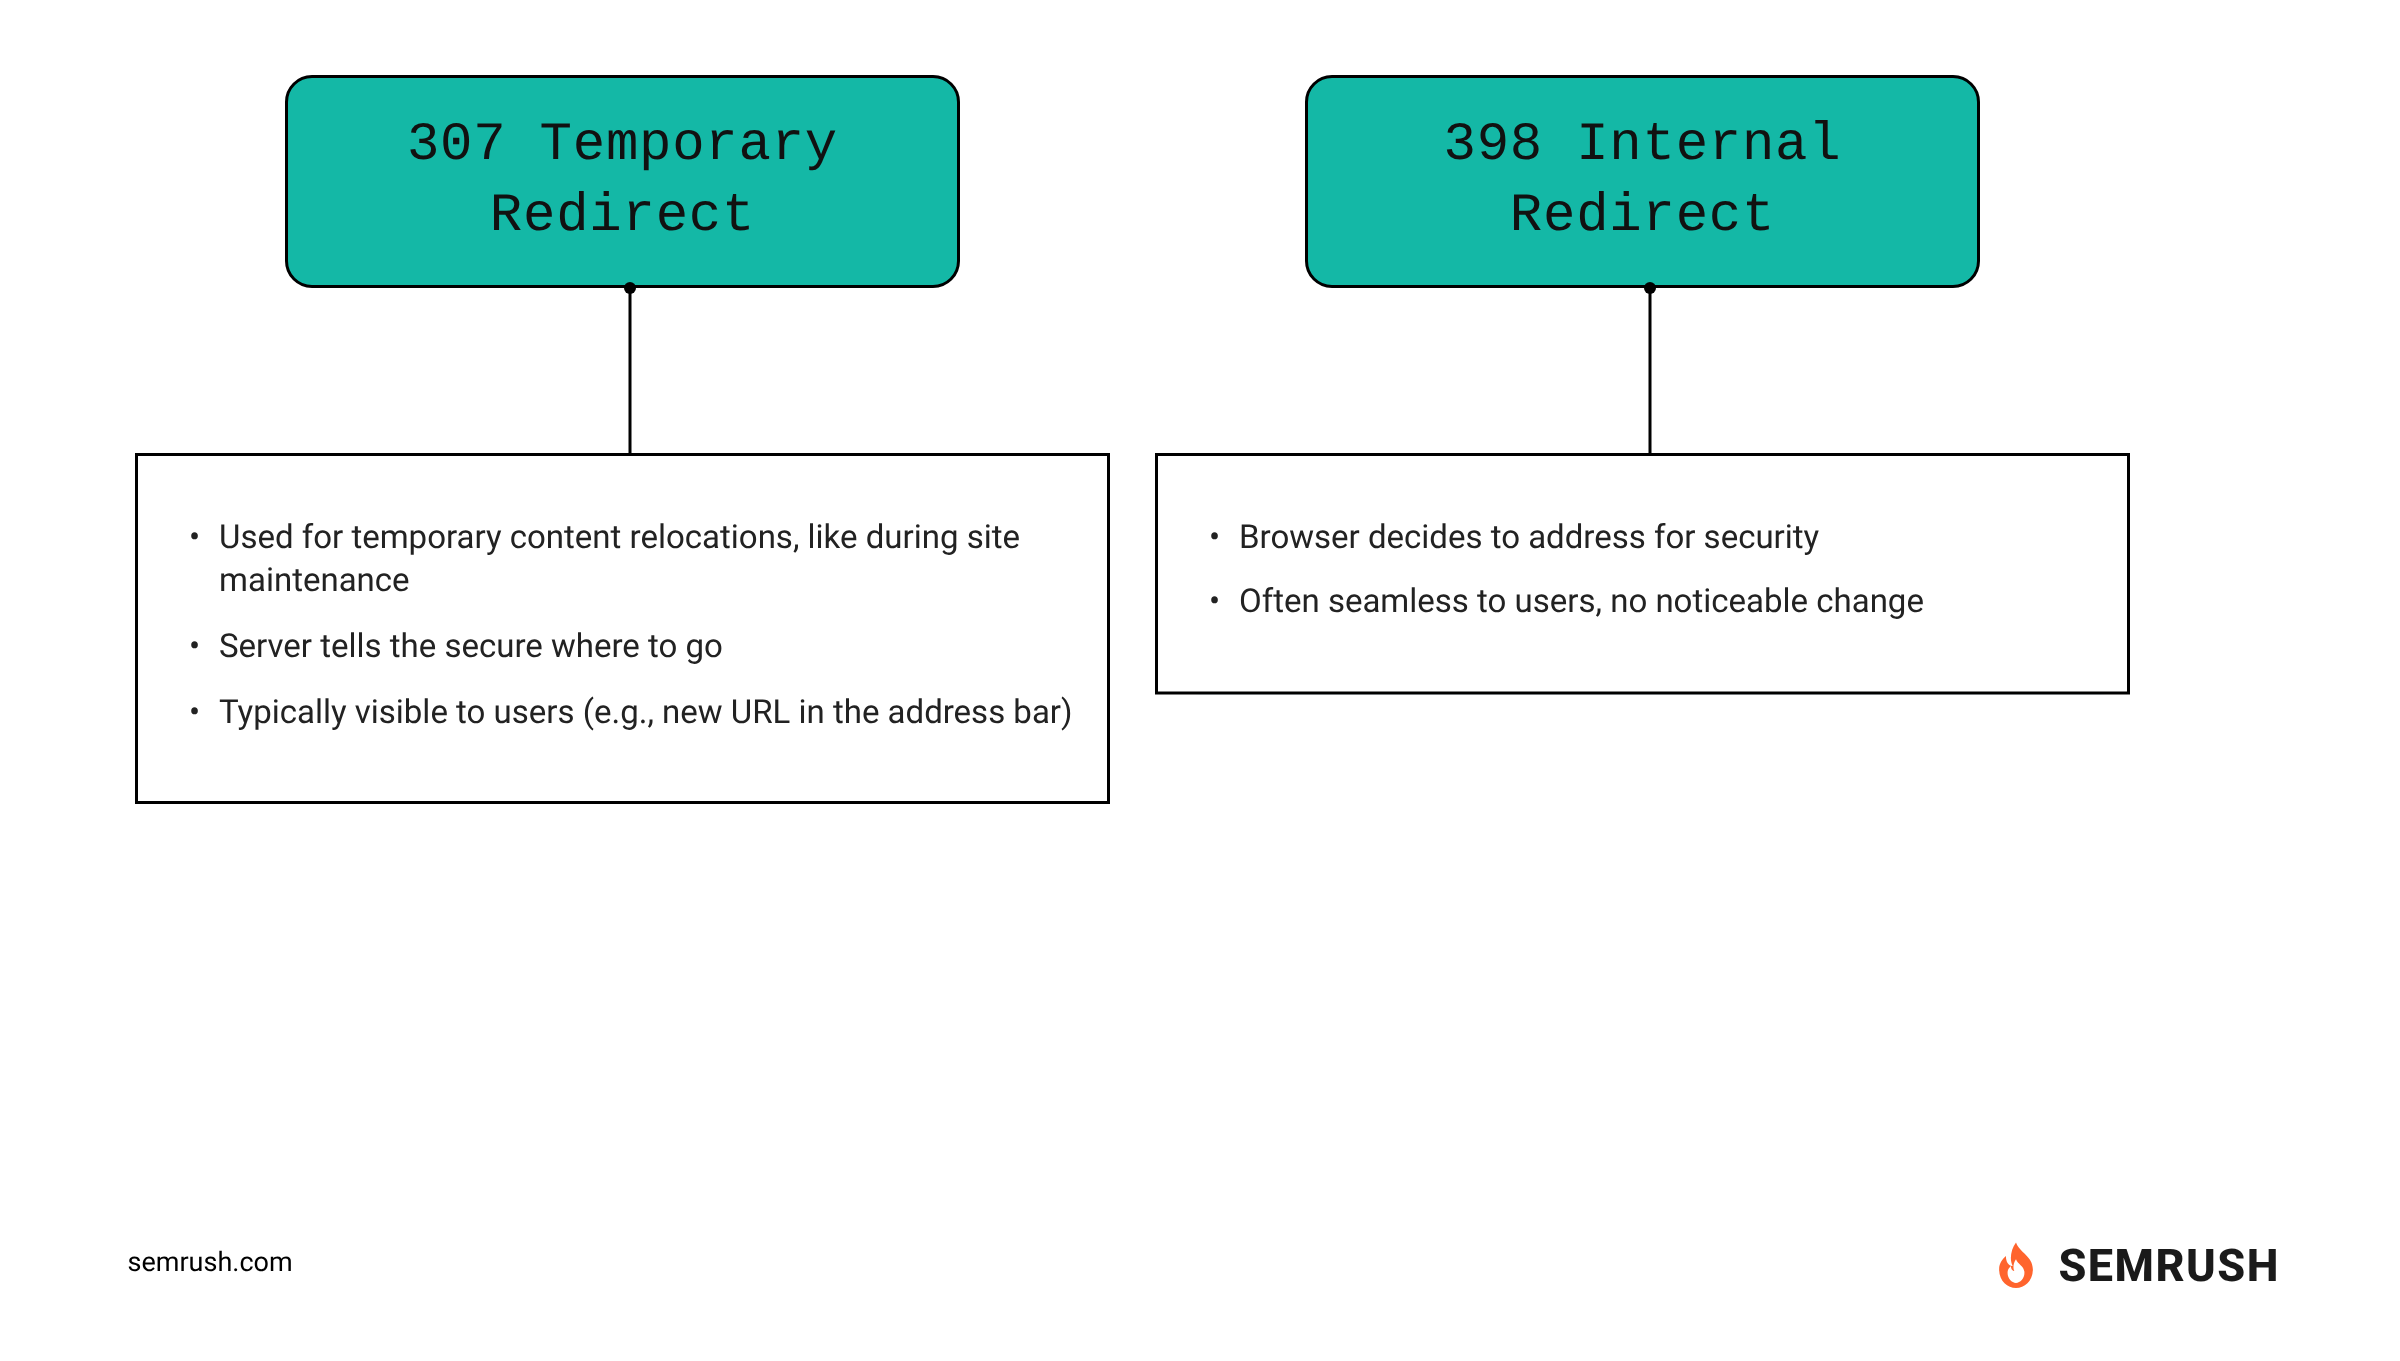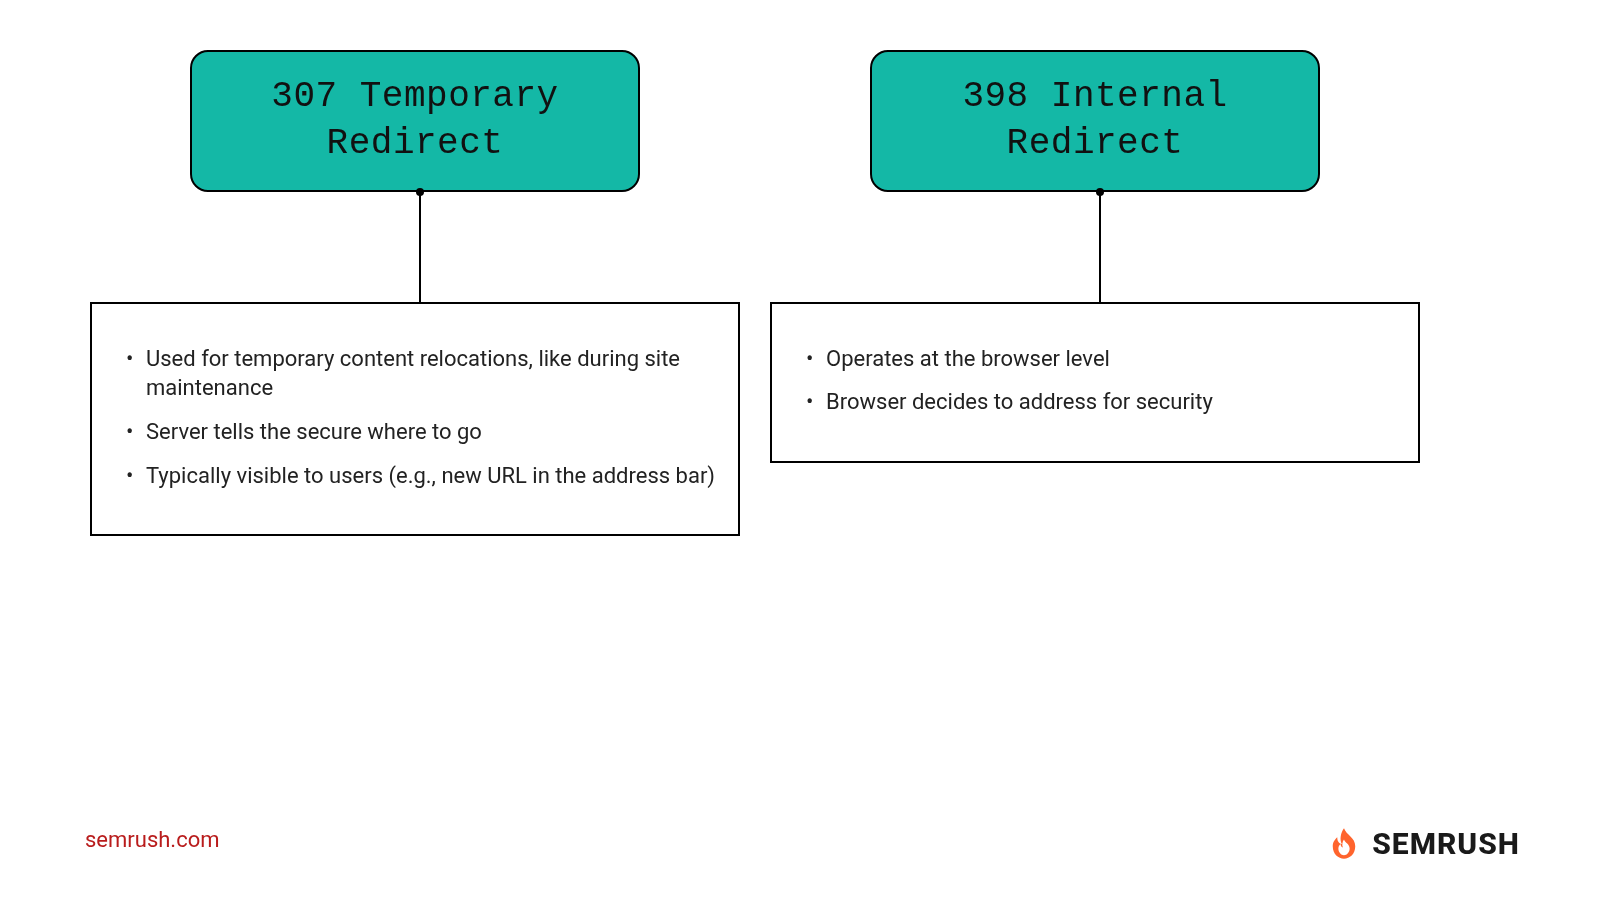--- a/index.html
+++ b/index.html
@@ -28,23 +28,23 @@
 
   .body-wrap { position: relative; width: 640px; margin: 0 auto; }
   .col-left .body-wrap { left: -40px; }
   .col-right .body-wrap { left: -40px; }
   .body-shadow { position: absolute; left: 0; top: 0; width: 100%; height: 100%; border-radius: 20px; }
   .body-box { position: relative; background: #fff; border: 2px solid #000; border-radius: 0; padding: 26px 14px 30px 34px; margin-left: -10px; margin-top: -10px; }
   .body-box ul { list-style: none; }
   .body-box li { position: relative; padding-left: 20px; font-size: 22px; line-height: 1.35; margin: 14px 0; color: #222; }
   .body-box li::before { content: "•"; position: absolute; left: 0; top: 0; font-size: 22px; }
 
-  .footer { position: absolute; left: 85px; bottom: 55px; font-size: 22px; color: #b91c1c; }
+  .footer { position: absolute; left: 85px; bottom: 55px; font-size: 18px; color: #000000; }
 
-  .brand { position: absolute; right: 80px; bottom: 45px; display: flex; gap: 10px; }
+  .brand { position: absolute; right: 80px; bottom: 45px; display: flex; align-items: center; gap: 10px; }
   .brand-text { font-weight: 800; font-size: 30px; letter-spacing: 1px; color: #1a1a1a; }
   .flame { width: 36px; height: 36px; }
 </style>
 </head>
 <body>
 
 <div class="canvas">
 
   <div class="col col-left">
     <div class="header-wrap">
@@ -71,22 +71,22 @@
       <div class="header-shadow blue-bg"></div>
       <div class="header-box">
         <h2>398 Internal Redirect</h2>
       </div>
     </div>
     <div class="connector"></div>
     <div class="body-wrap">
       <div class="body-shadow blue-bg"></div>
       <div class="body-box">
         <ul>
-          <li>Operates at the browser level</li>
           <li>Browser decides to address for security</li>
+          <li>Often seamless to users, no noticeable change</li>
         </ul>
       </div>
     </div>
   </div>
 
   <div class="footer">semrush.com</div>
 
   <div class="brand">
     <svg class="flame" viewBox="0 0 64 64">
       <path d="M32 4 C36 16 52 20 52 36 C52 50 42 58 32 58 C22 58 12 50 12 36 C12 28 16 24 20 20 C20 30 26 32 28 32 C24 24 26 12 32 4 Z" fill="#ff642d"></path>

